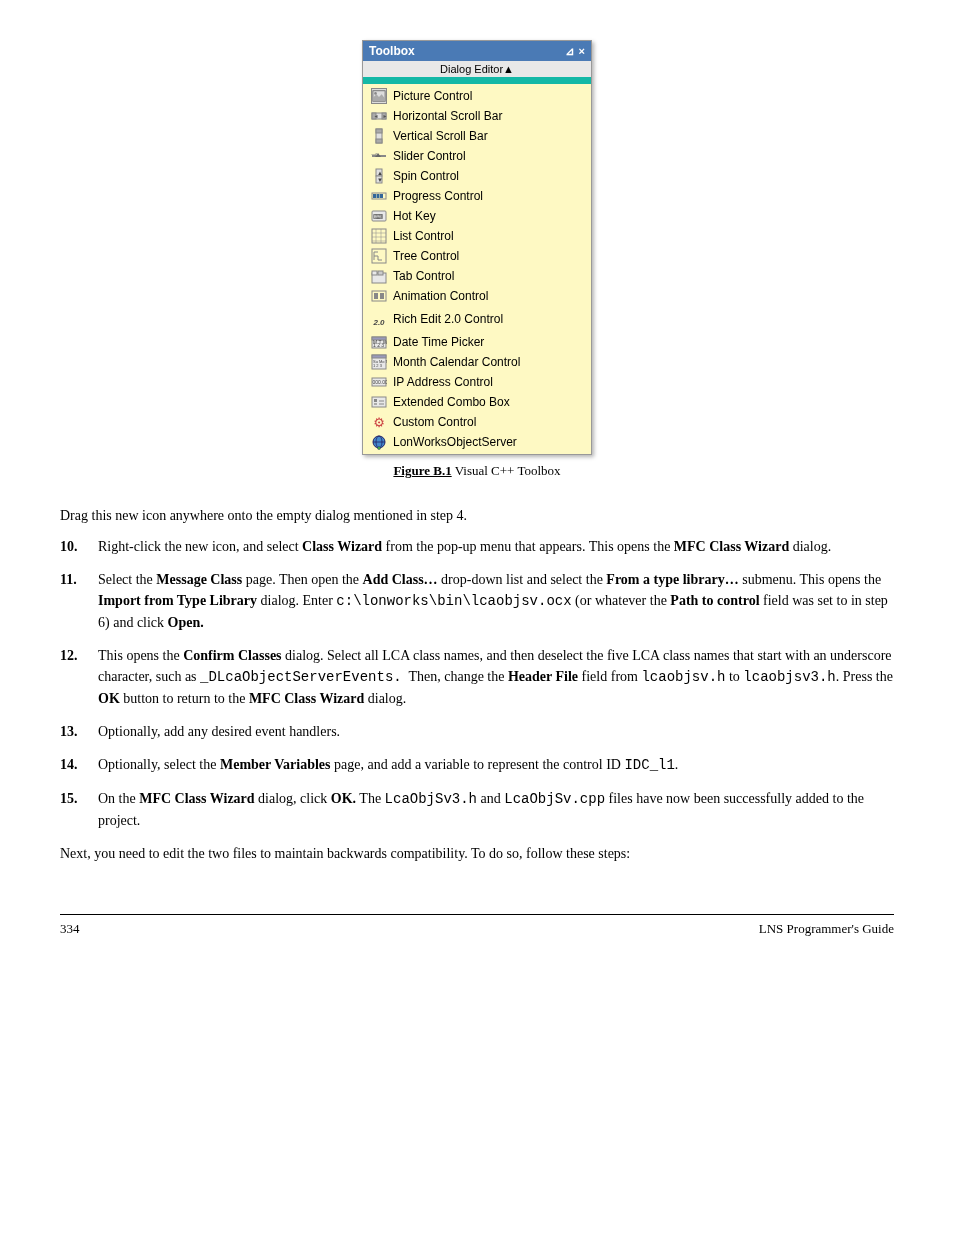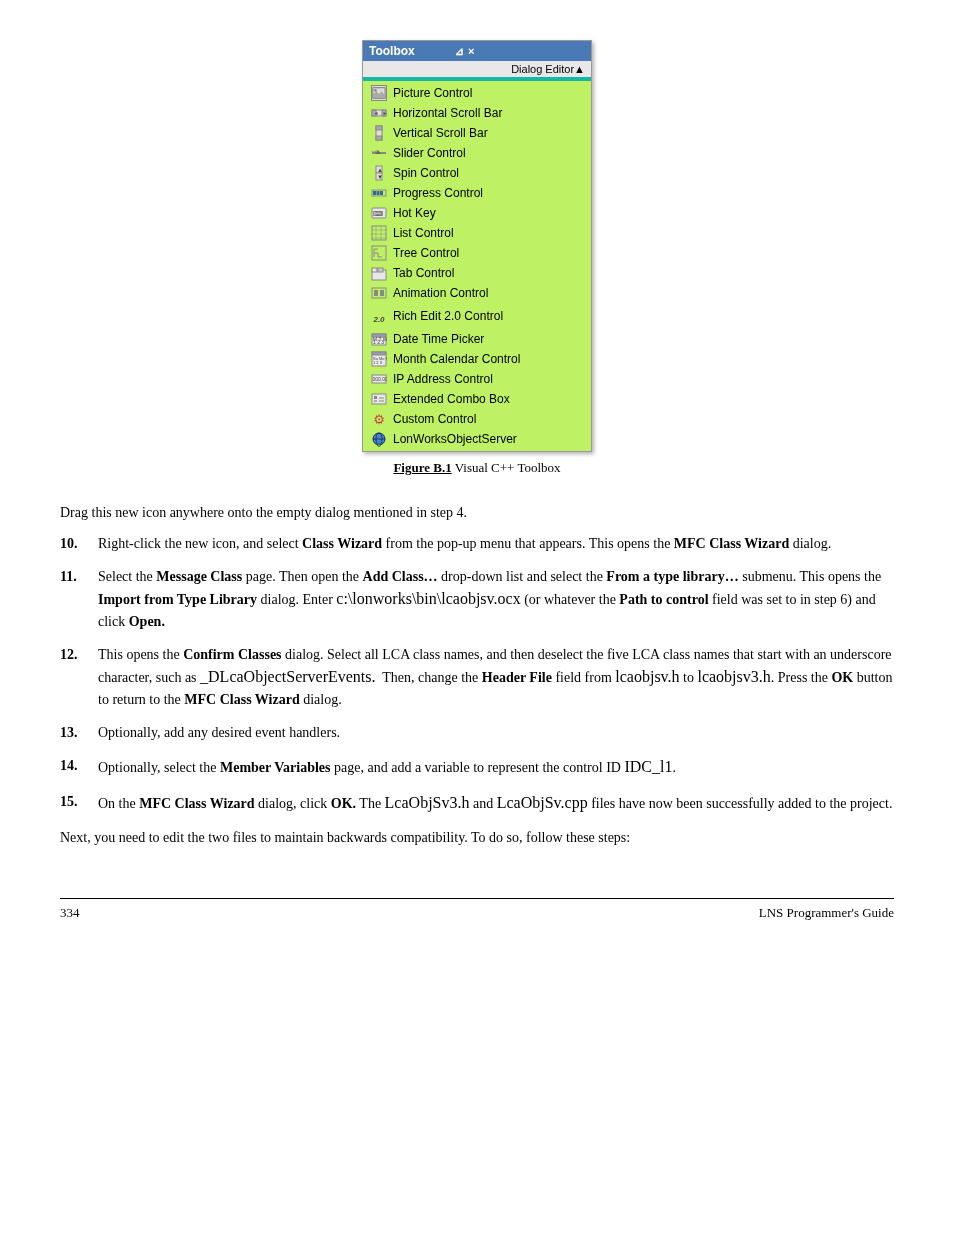--- a/index.html
+++ b/index.html
@@ -33,45 +33,45 @@
       font-size: 12px;
       background: #f0f0f0;
       box-shadow: 2px 2px 4px rgba(0,0,0,0.3);
     }
 
     .toolbox-title-bar {
       background: #4a7ab5;
       color: white;
       padding: 3px 6px;
       display: flex;
+      justify-content: space-between;
       align-items: center;
       font-size: 12px;
       font-weight: bold;
-      gap: 40px;
     }
 
     .toolbox-title-icons {
       display: flex;
       gap: 4px;
       align-items: center;
       font-size: 11px;
     }
 
     .toolbox-section-header {
       background: #e8e8e8;
-      border-bottom: 4px solid #14b8a6;
+      border-bottom: 7px solid #14b8a6;
       padding: 2px 6px;
       display: flex;
-      justify-content: flex-end;
+      justify-content: center;
       align-items: center;
       font-size: 11px;
     }
 
     .toolbox-items {
-      background: #bef264;
+      background: #fef9c3;
       padding: 2px 0;
     }
 
     .toolbox-item {
       display: flex;
       align-items: center;
       padding: 2px 8px;
       gap: 6px;
       cursor: pointer;
       font-size: 12px;
@@ -126,22 +126,22 @@
       min-width: 38px;
       font-weight: bold;
       flex-shrink: 0;
     }
 
     .list-content {
       flex: 1;
     }
 
     code, .mono {
-      font-family: Liberation Serif, serif;
-      font-size: 16px;
+      font-family: Liberation Mono, monospace;
+      font-size: 14px;
     }
 
     .page-footer {
       width: 100%;
       display: flex;
       justify-content: space-between;
       margin-top: 40px;
       font-size: 13px;
       border-top: 1px solid #000;
       padding-top: 6px;

